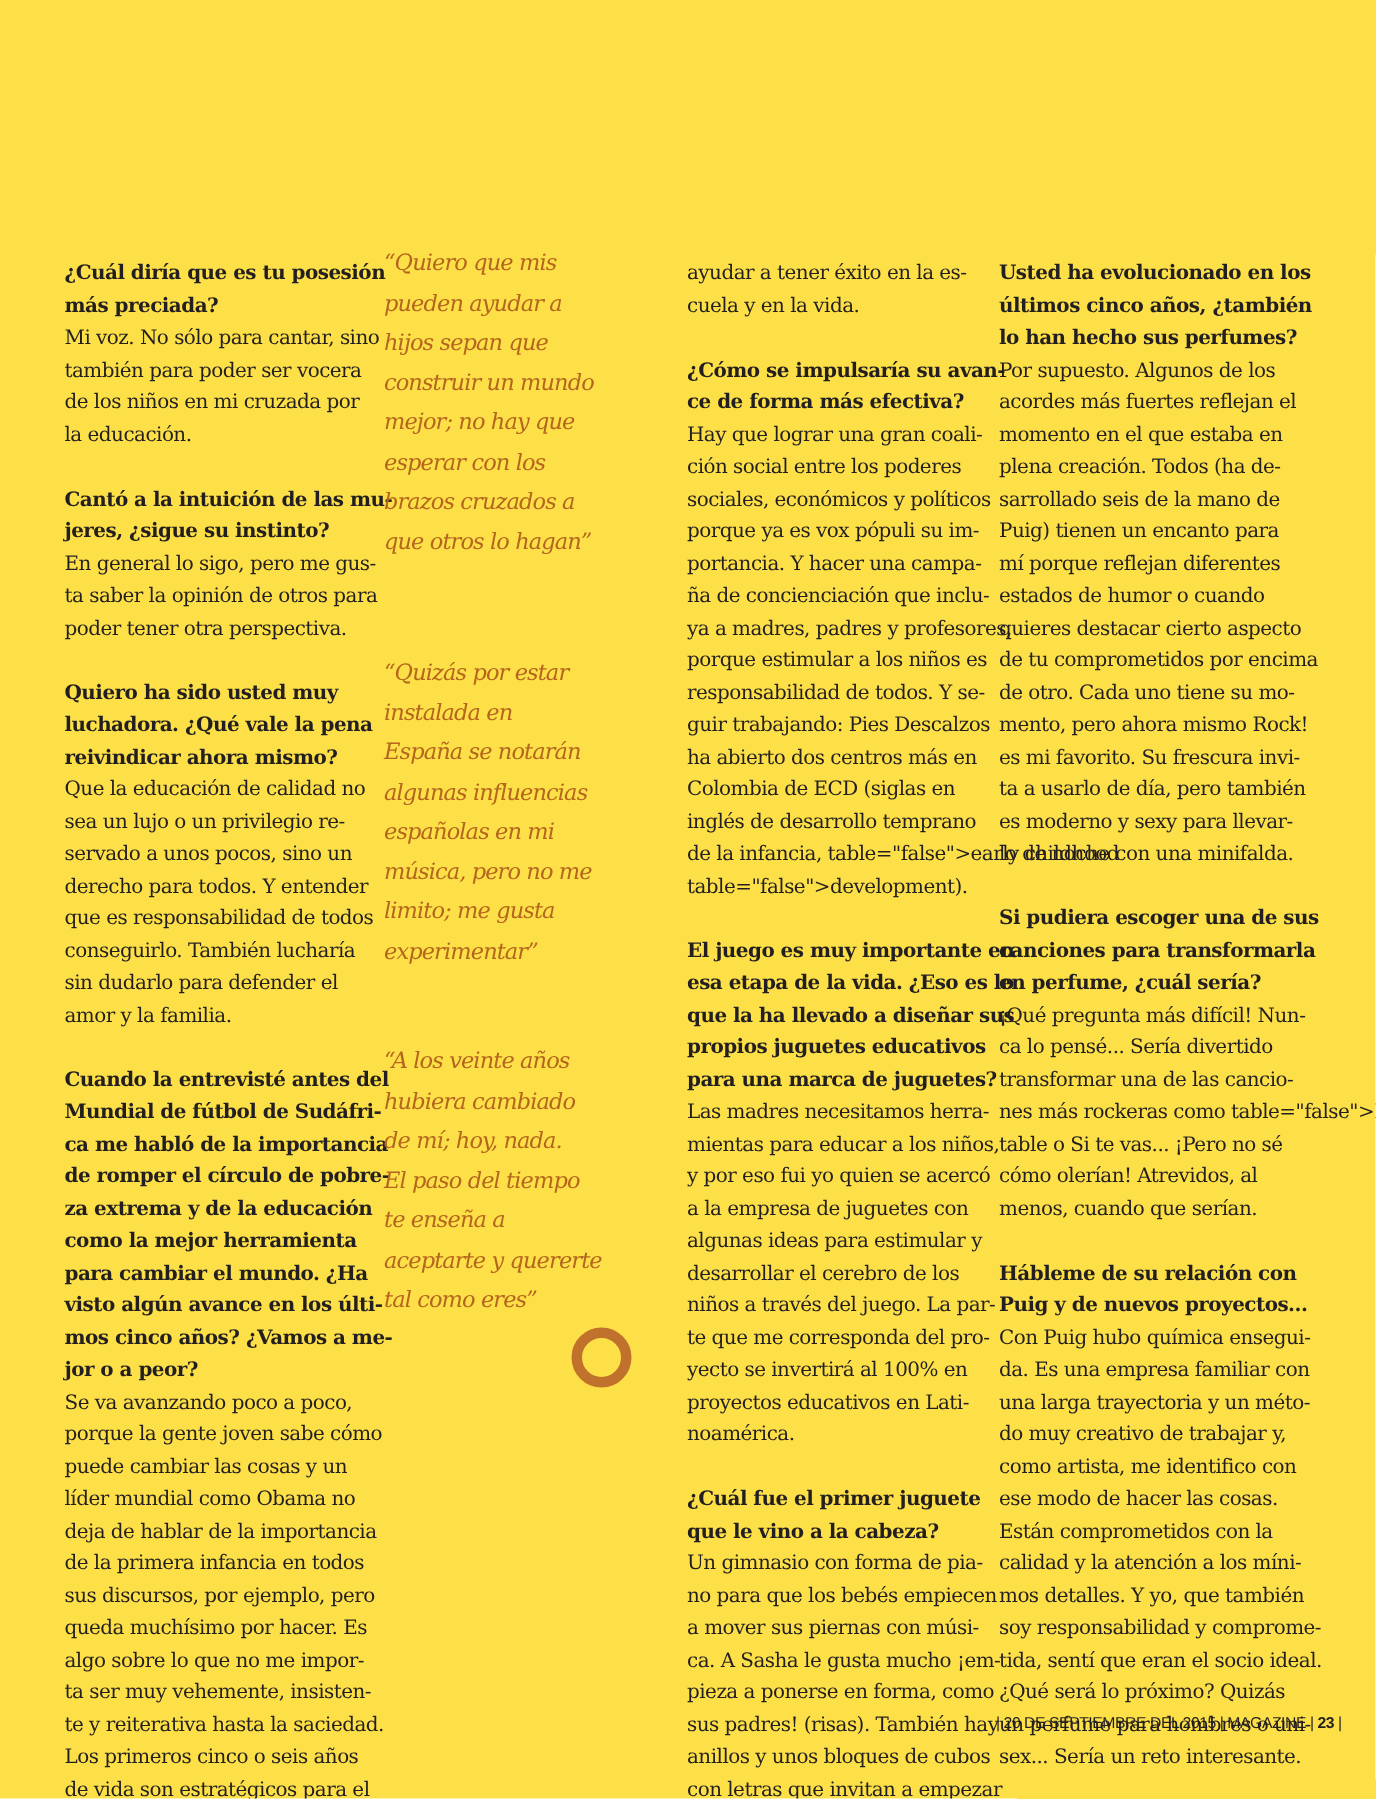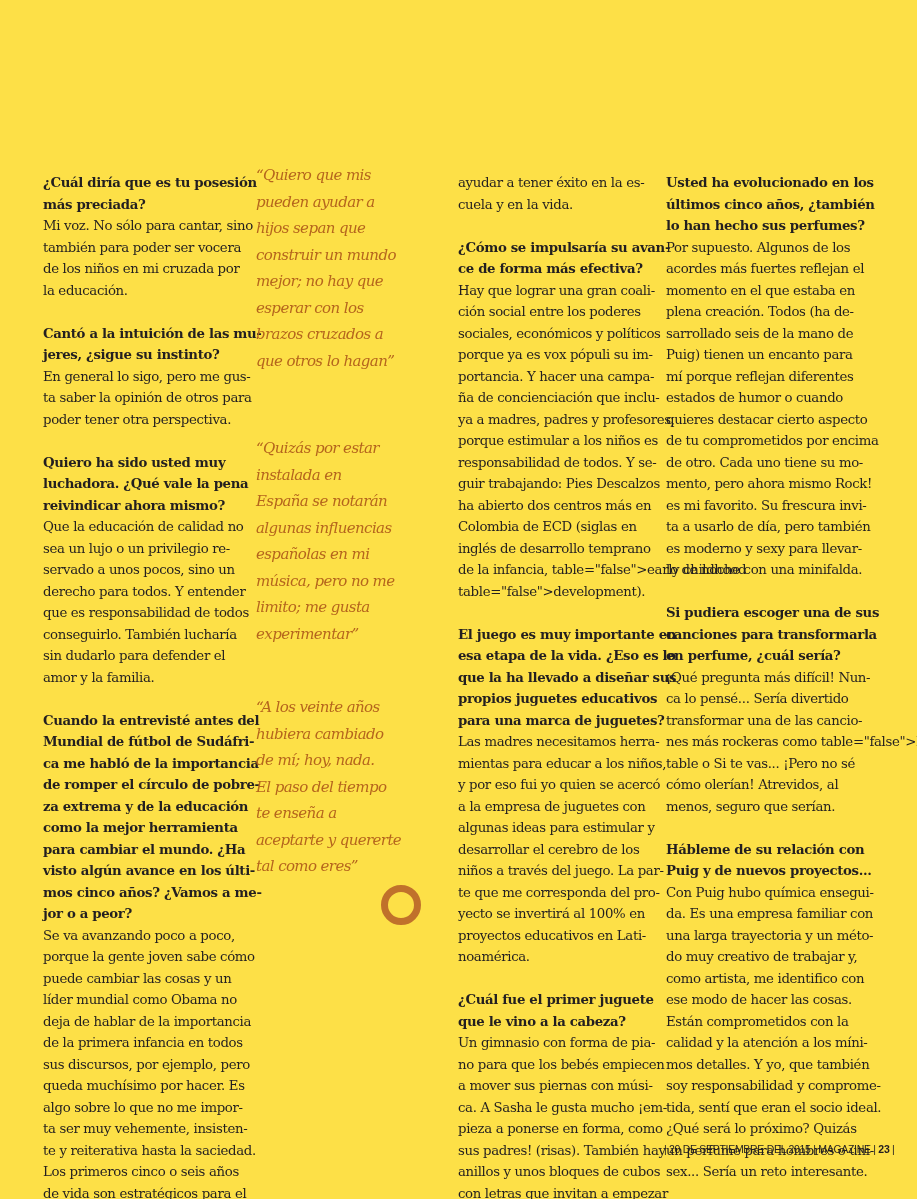--- a/index.html
+++ b/index.html
@@ -224,21 +224,21 @@
         <span class="line">canciones para transformarla</span>
         <span class="line">en perfume, ¿cuál sería?</span>
       </div>
       <div class="a">
         <span class="line">¡Qué pregunta más difícil! Nun-</span>
         <span class="line">ca lo pensé... Sería divertido</span>
         <span class="line">transformar una de las cancio-</span>
         <span class="line">nes más rockeras como <span class="it">table</span>="false"&gt;Inevi-</span>
         <span class="line"><span class="it">table</span> o <span class="it">Si te vas</span>... ¡Pero no sé</span>
         <span class="line">cómo olerían! Atrevidos, al</span>
-        <span class="line">menos, seguro que serían.</span>
+        <span class="line">menos, cuando que serían.</span>
       </div>
       <div class="gap"></div>
       <div class="q">
         <span class="line">Hábleme de su relación con</span>
         <span class="line">Puig y de nuevos proyectos...</span>
       </div>
       <div class="a">
         <span class="line">Con Puig hubo química ensegui-</span>
         <span class="line">da. Es una empresa familiar con</span>
         <span class="line">una larga trayectoria y un méto-</span>

